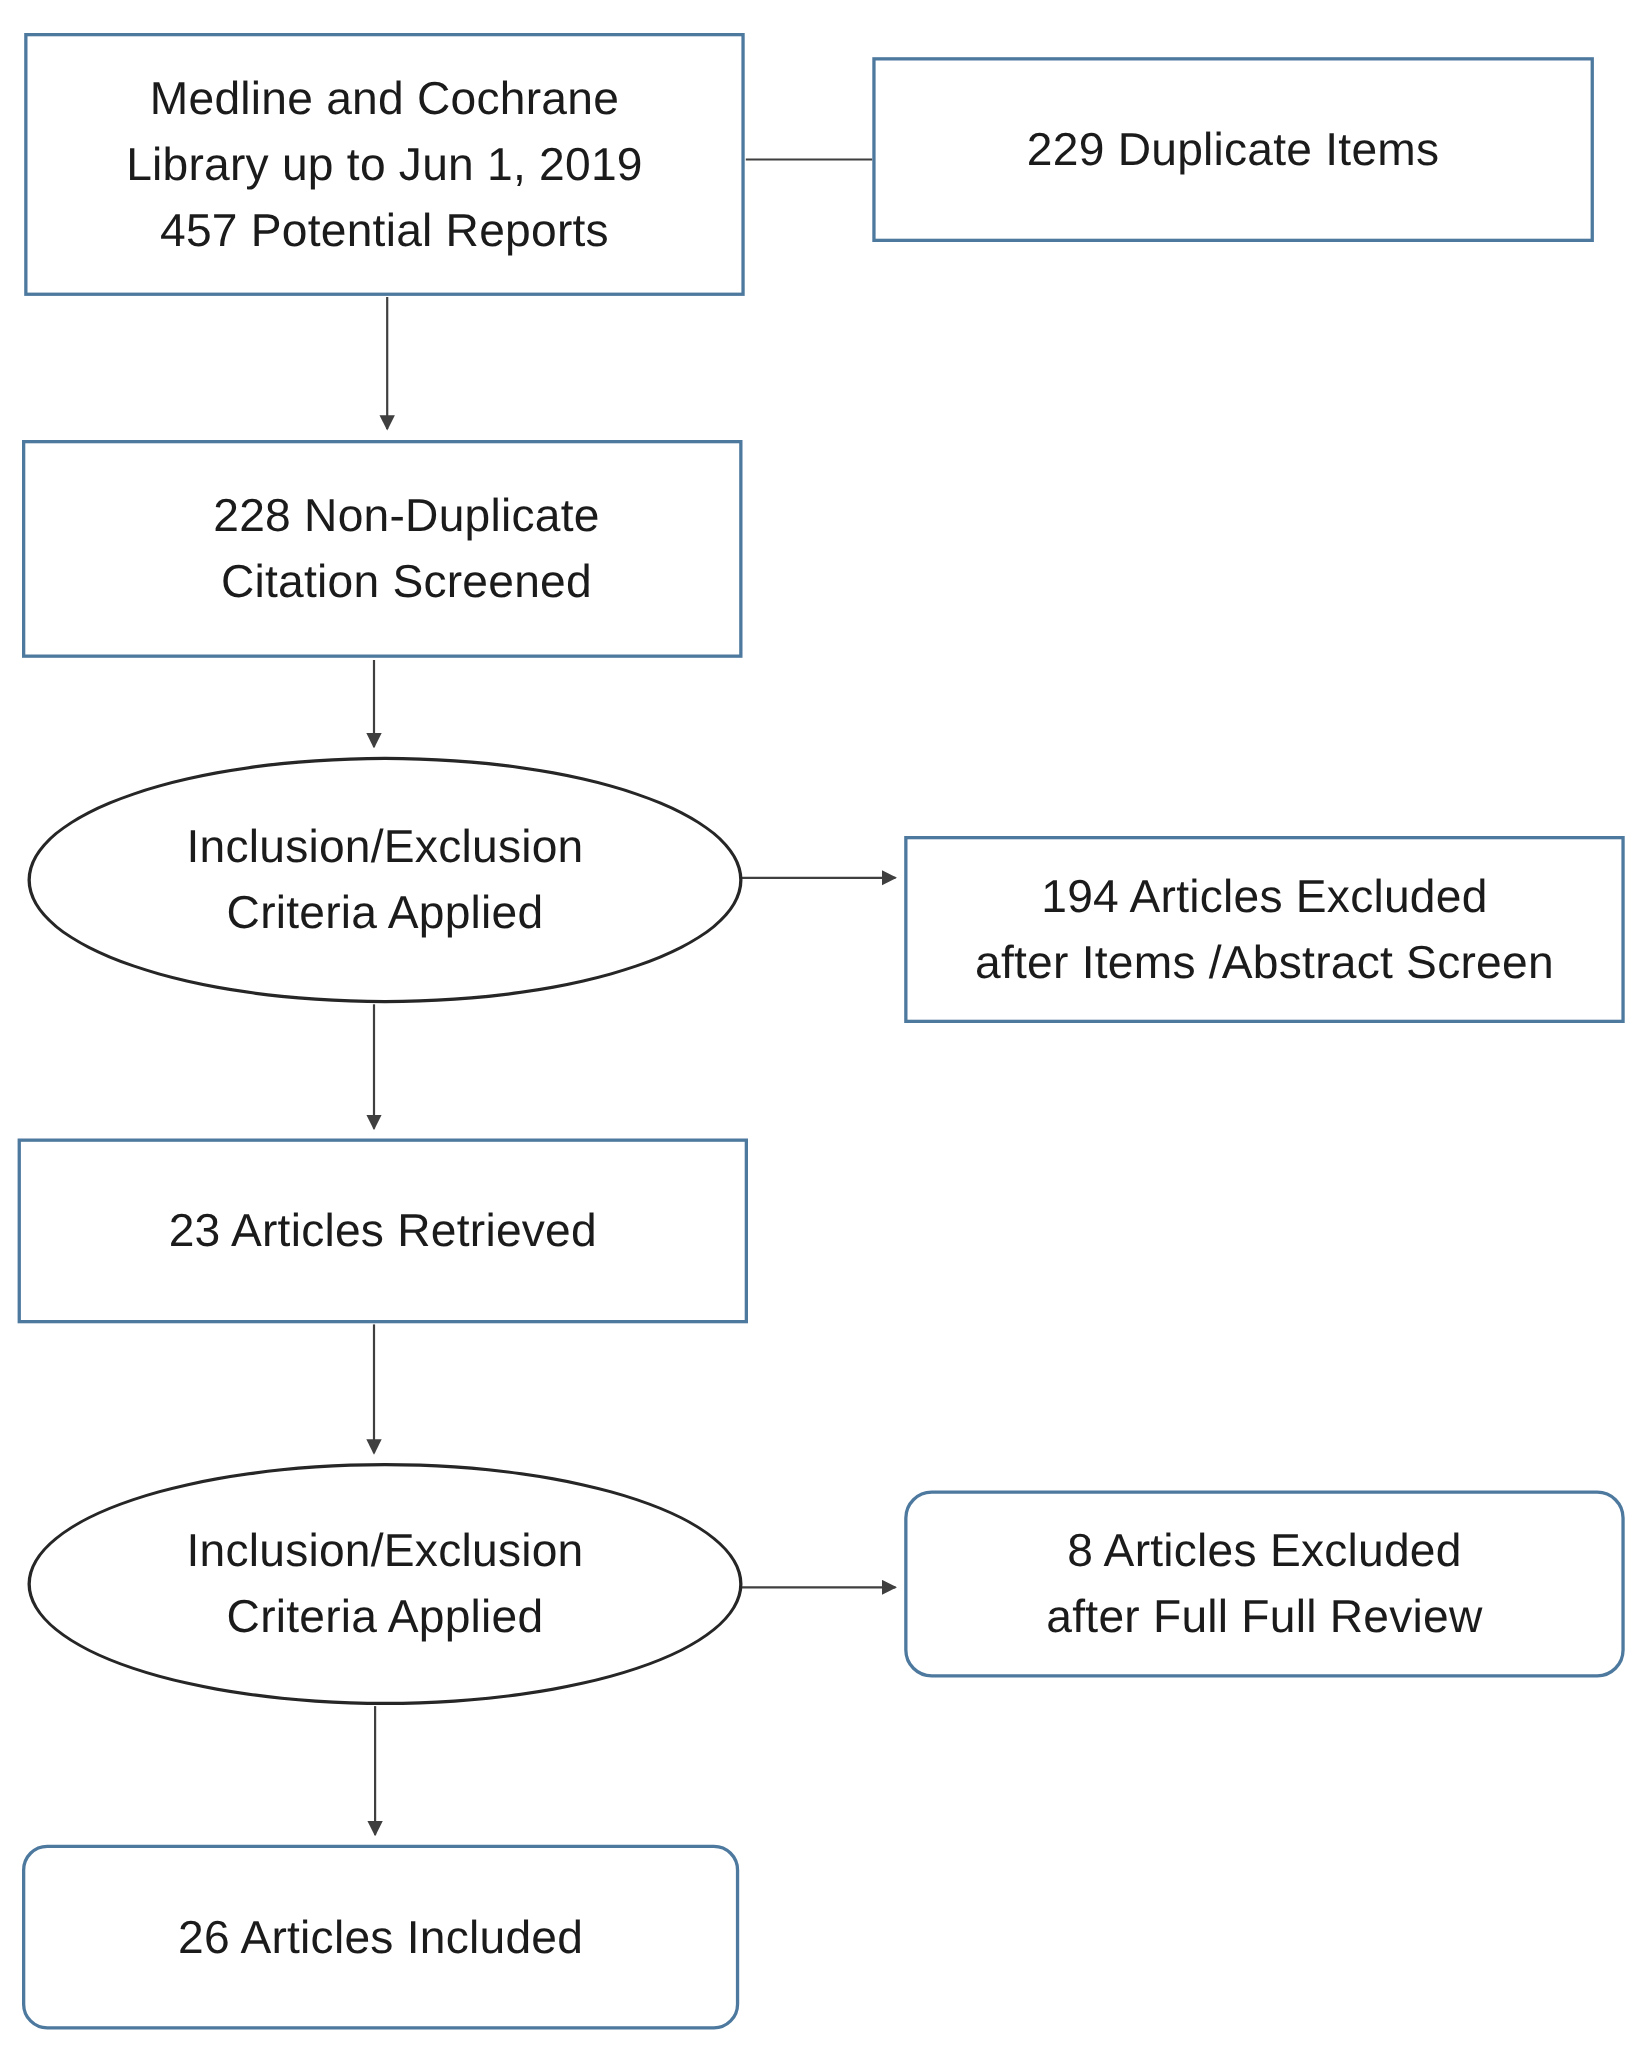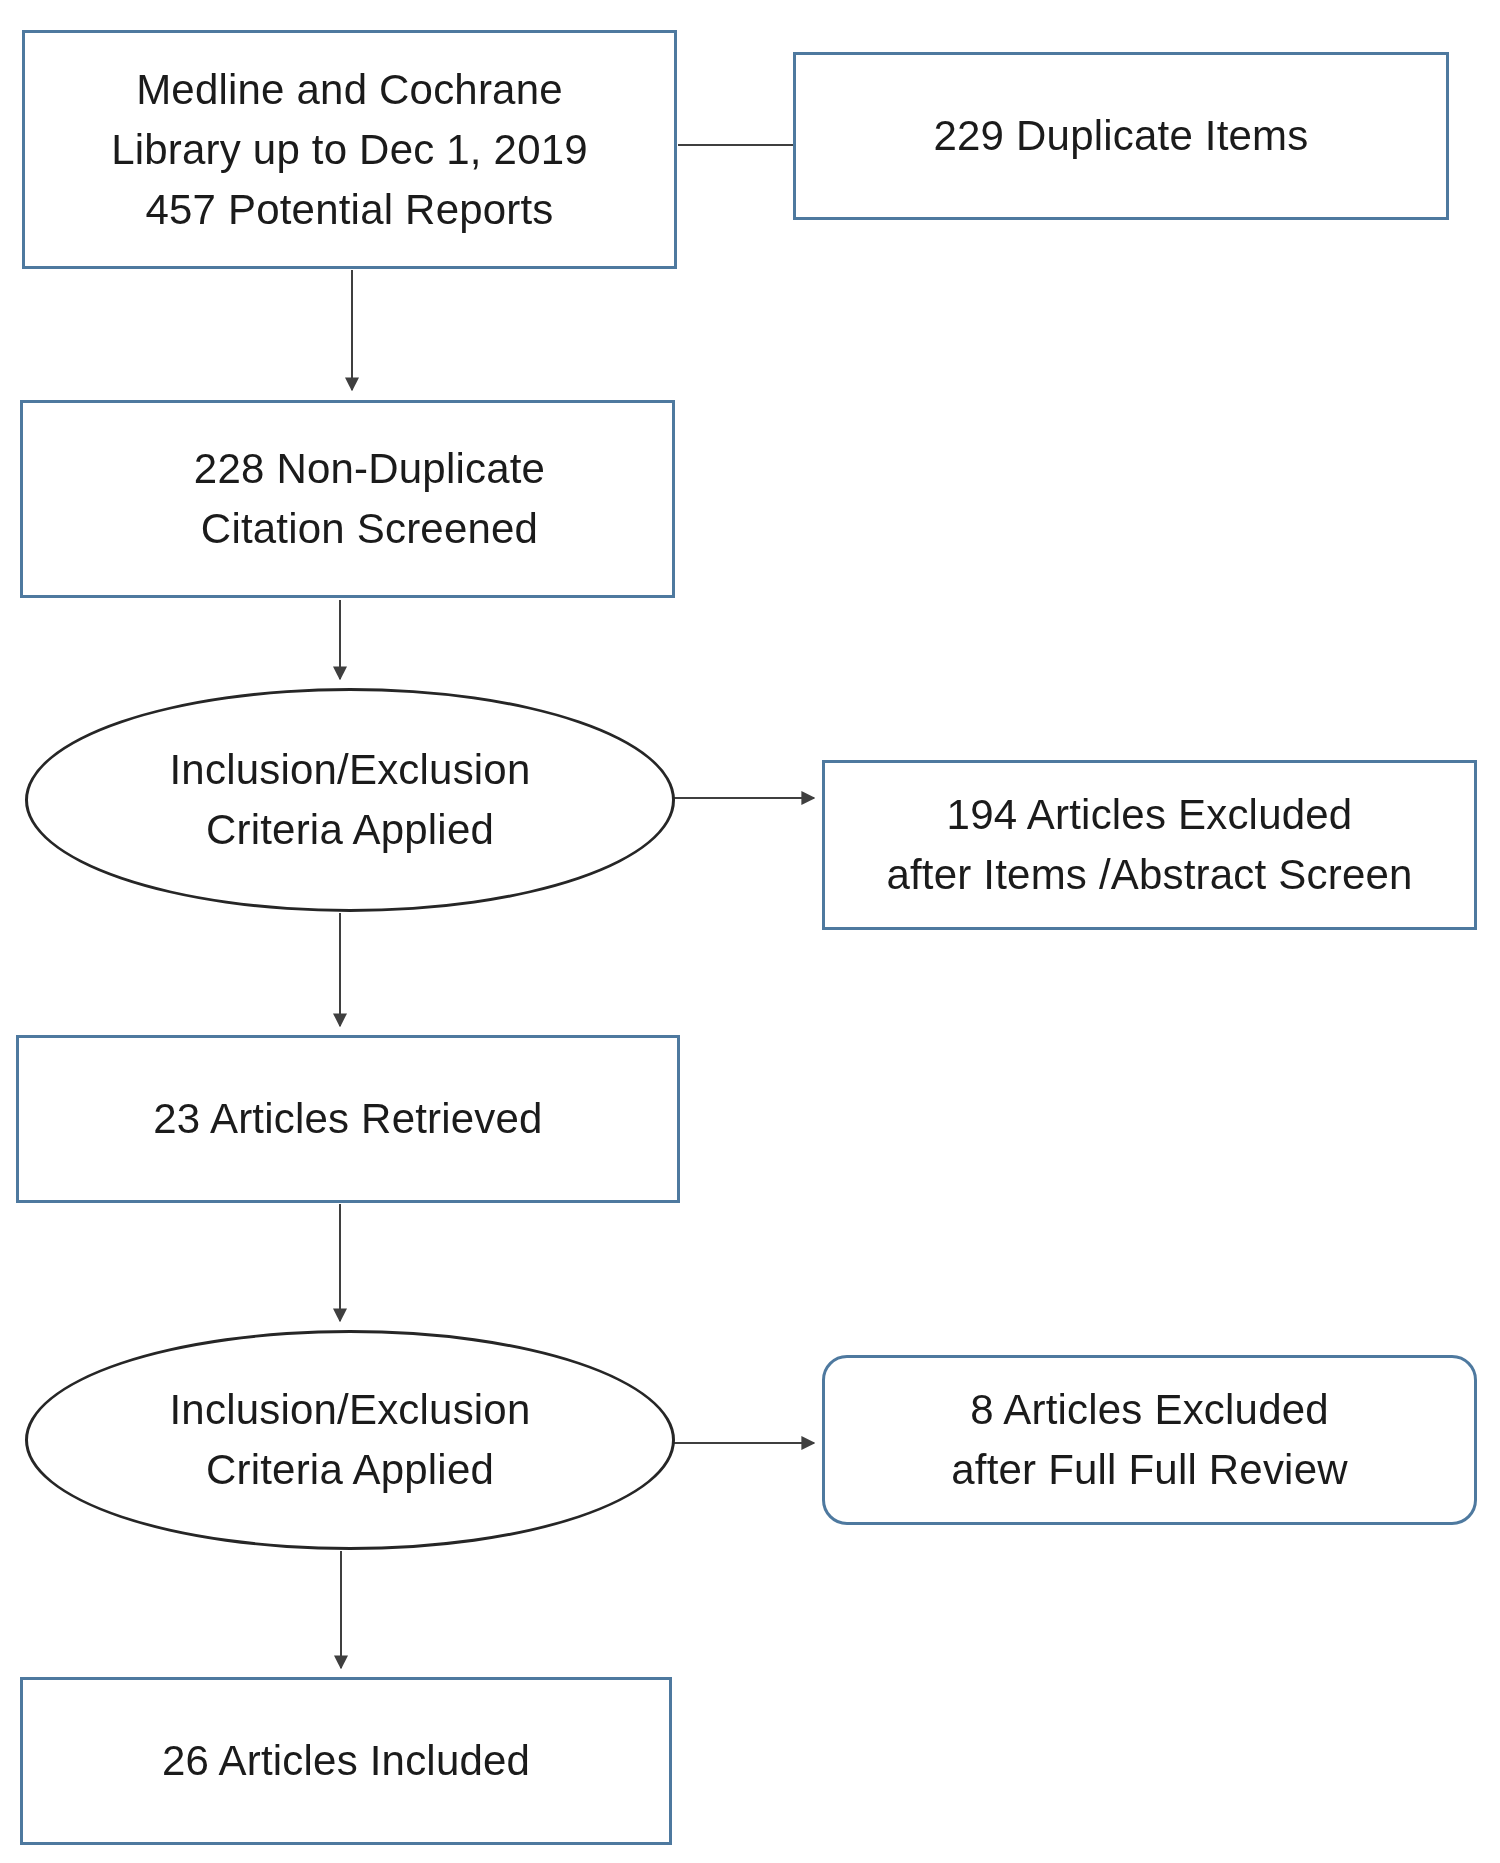--- a/index.html
+++ b/index.html
@@ -65,21 +65,21 @@
     <line x1="340" y1="600" x2="340" y2="679" stroke="var(--arrow)" stroke-width="2" marker-end="url(#arrowhead)"></line>
     <line x1="672" y1="798" x2="814" y2="798" stroke="var(--arrow)" stroke-width="2" marker-end="url(#arrowhead)"></line>
     <line x1="340" y1="913" x2="340" y2="1026" stroke="var(--arrow)" stroke-width="2" marker-end="url(#arrowhead)"></line>
     <line x1="340" y1="1204" x2="340" y2="1321" stroke="var(--arrow)" stroke-width="2" marker-end="url(#arrowhead)"></line>
     <line x1="672" y1="1443" x2="814" y2="1443" stroke="var(--arrow)" stroke-width="2" marker-end="url(#arrowhead)"></line>
     <line x1="341" y1="1551" x2="341" y2="1668" stroke="var(--arrow)" stroke-width="2" marker-end="url(#arrowhead)"></line>
   </svg>
 
   <div class="node rect" style="left:22px; top:30px; width:655px; height:239px;">
     <span>Medline and Cochrane</span>
-    <span>Library up to Dec 1, 2019</span>
+    <span>Library up to Jun 1, 2019</span>
     <span>457 Potential Reports</span>
   </div>
 
   <div class="node rect" style="left:793px; top:52px; width:656px; height:168px;">
     <span>229 Duplicate Items</span>
   </div>
 
   <div class="node rect" style="left:20px; top:400px; width:655px; height:198px;padding-left:44px;">
     <span>228 Non-Duplicate</span>
     <span>Citation Screened</span>
@@ -102,17 +102,17 @@
   <div class="node ellipse" style="left:25px; top:1330px; width:650px; height:220px;">
     <span>Inclusion/Exclusion</span>
     <span>Criteria Applied</span>
   </div>
 
   <div class="node rect" style="left:822px; top:1355px; width:655px; height:170px;border-radius:25px;">
     <span>8 Articles Excluded</span>
     <span>after Full Full Review</span>
   </div>
 
-  <div class="node rect" style="left:20px; top:1677px; width:652px; height:168px;">
+  <div class="node rect" style="left:20px; top:1677px; width:652px; height:168px;border-radius:23px;">
     <span>26 Articles Included</span>
   </div>
 
 </div>
 
 </body></html>

